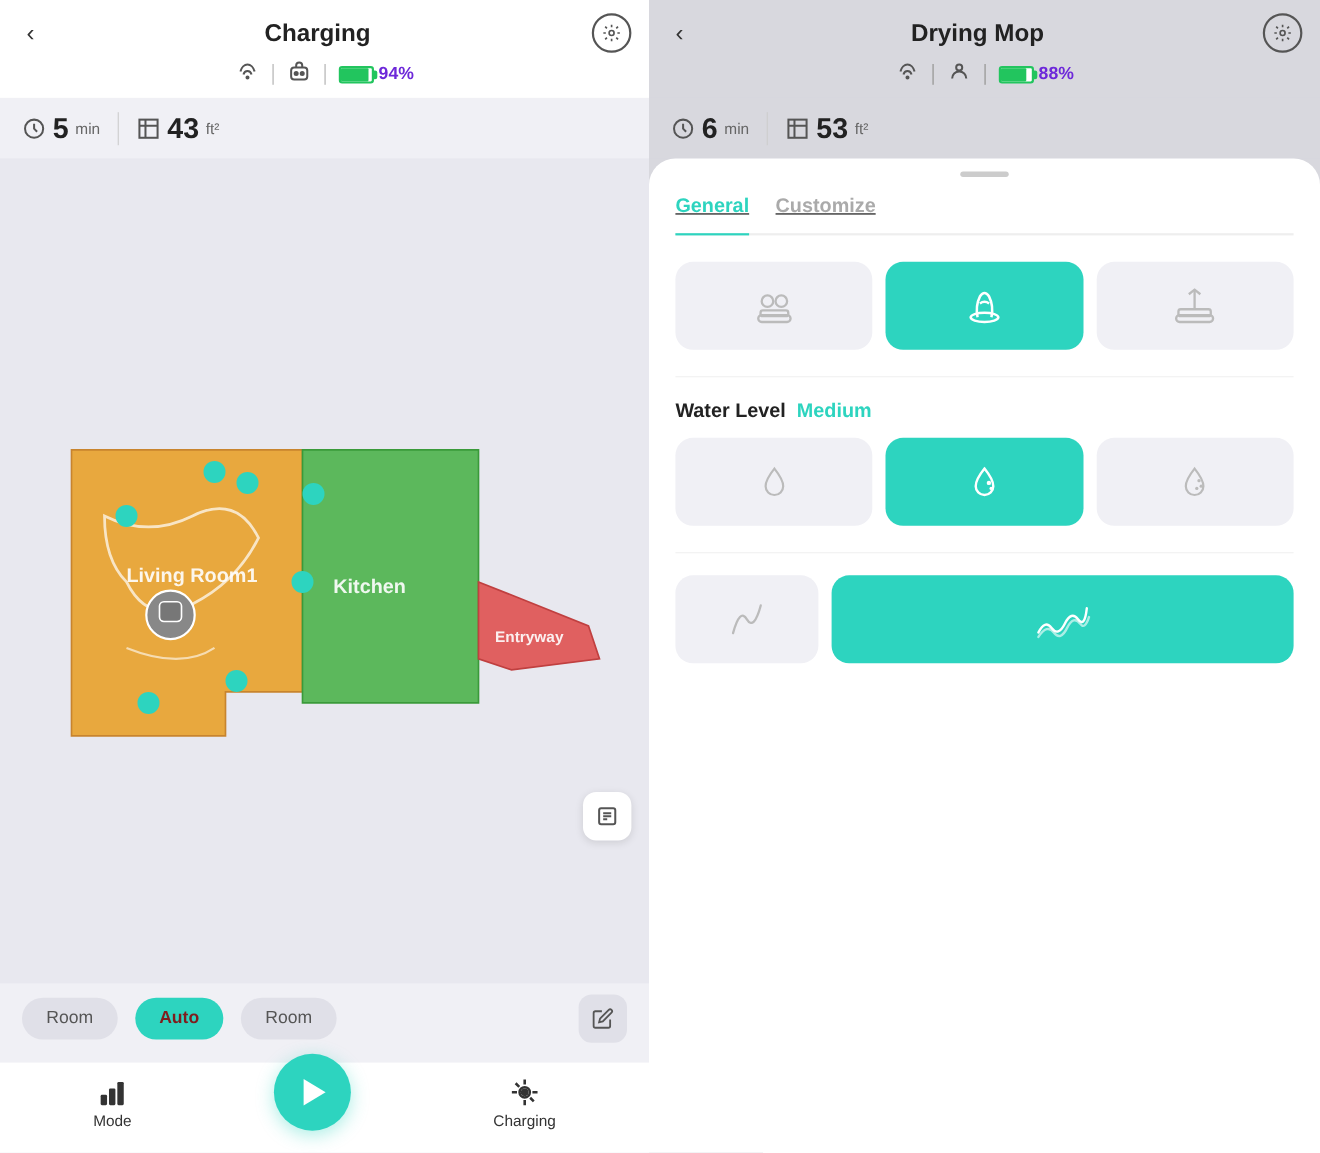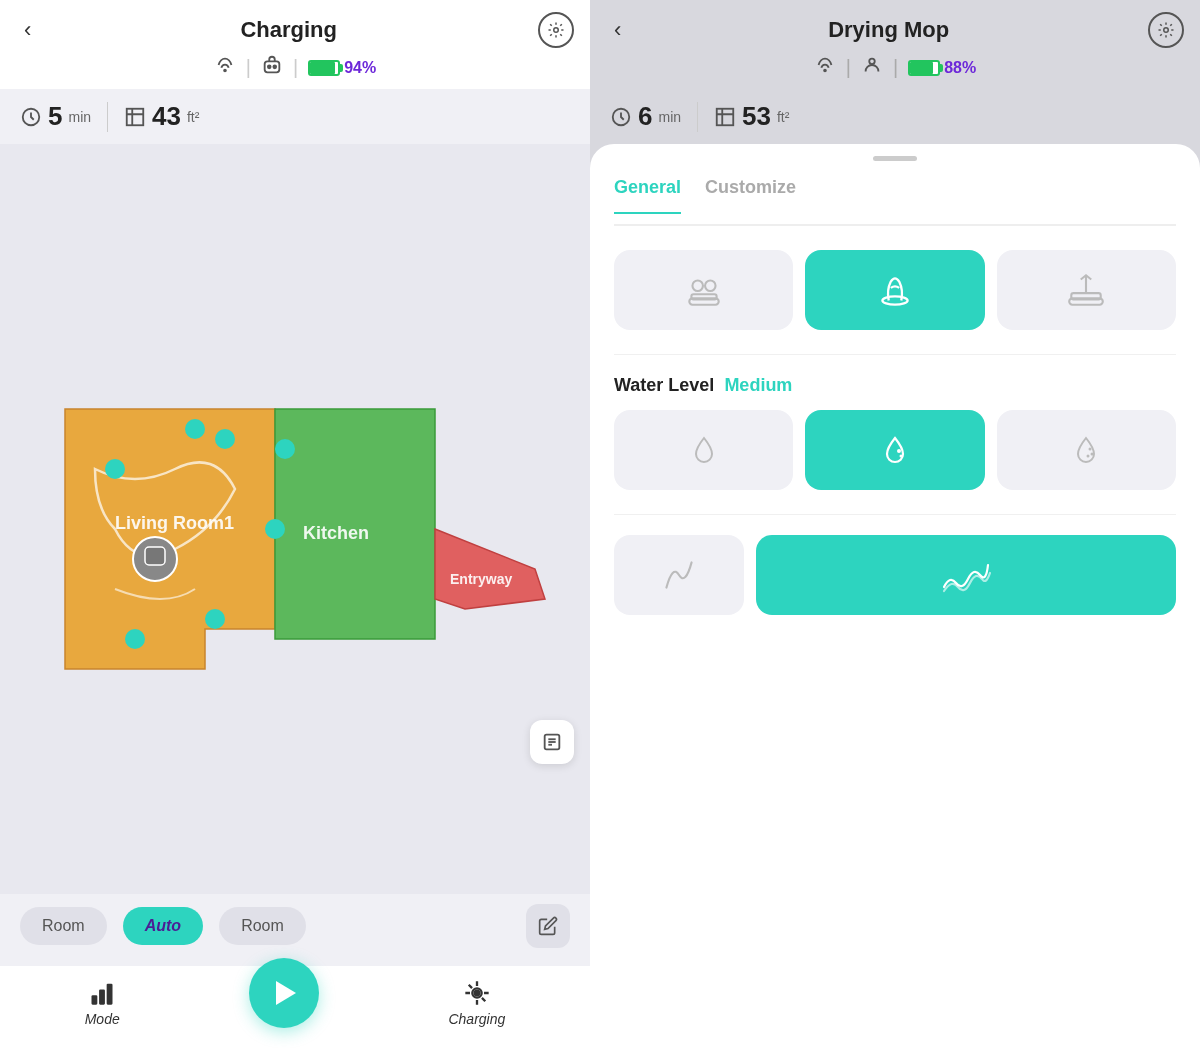--- a/index.html
+++ b/index.html
@@ -179,23 +179,22 @@
       border: none;
       font-size: 16px;
       cursor: pointer;
       background: #e0e0e8;
       color: #555;
       font-weight: 500;
     }
 
     .mode-btn.active {
       background: #2dd4bf;
-      color: #4c1d95;
+      color: #7f1d1d;
       font-weight: 700;
-      font-style: italic;
     }
 
     .edit-map-btn {
       margin-left: auto;
       width: 44px;
       height: 44px;
       background: #e0e0e8;
       border-radius: 12px;
       display: flex;
       align-items: center;
@@ -220,21 +219,20 @@
       font-size: 18px;
     }
 
     .bottom-nav {
       background: #fff;
       display: flex;
       align-items: center;
       justify-content: space-around;
       padding: 12px 20px 20px;
       position: relative;
-      font-style: italic;
     }
 
     .nav-item {
       display: flex;
       flex-direction: column;
       align-items: center;
       gap: 4px;
       cursor: pointer;
     }
 
@@ -302,21 +300,22 @@
       background: #ccc;
       border-radius: 3px;
       margin: 0 auto 16px;
     }
 
     .tab-row {
       display: flex;
       gap: 24px;
       margin-bottom: 24px;
       border-bottom: 2px solid #eee;
-      padding-bottom: 20px;
+      padding-bottom: 8px;
+      text-decoration: underline;
     }
 
     .tab-item {
       font-size: 18px;
       font-weight: 600;
       color: #aaa;
       cursor: pointer;
       padding-bottom: 6px;
     }
 

